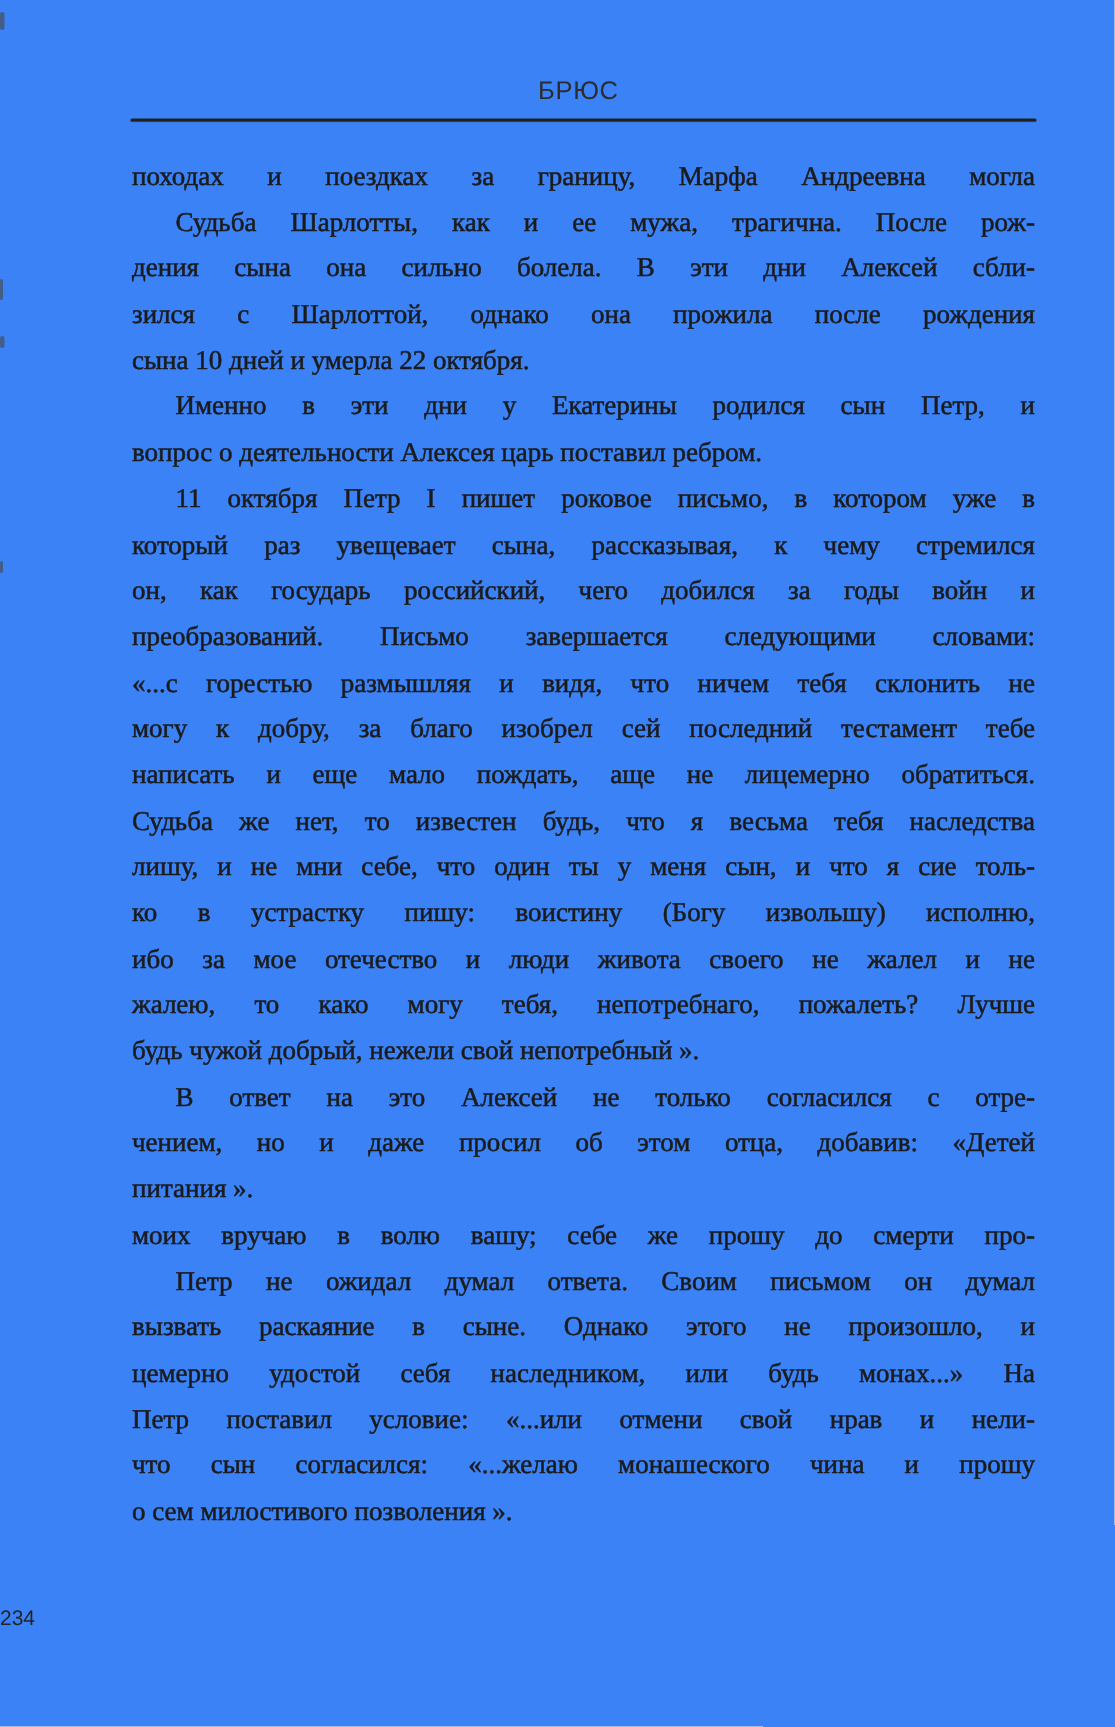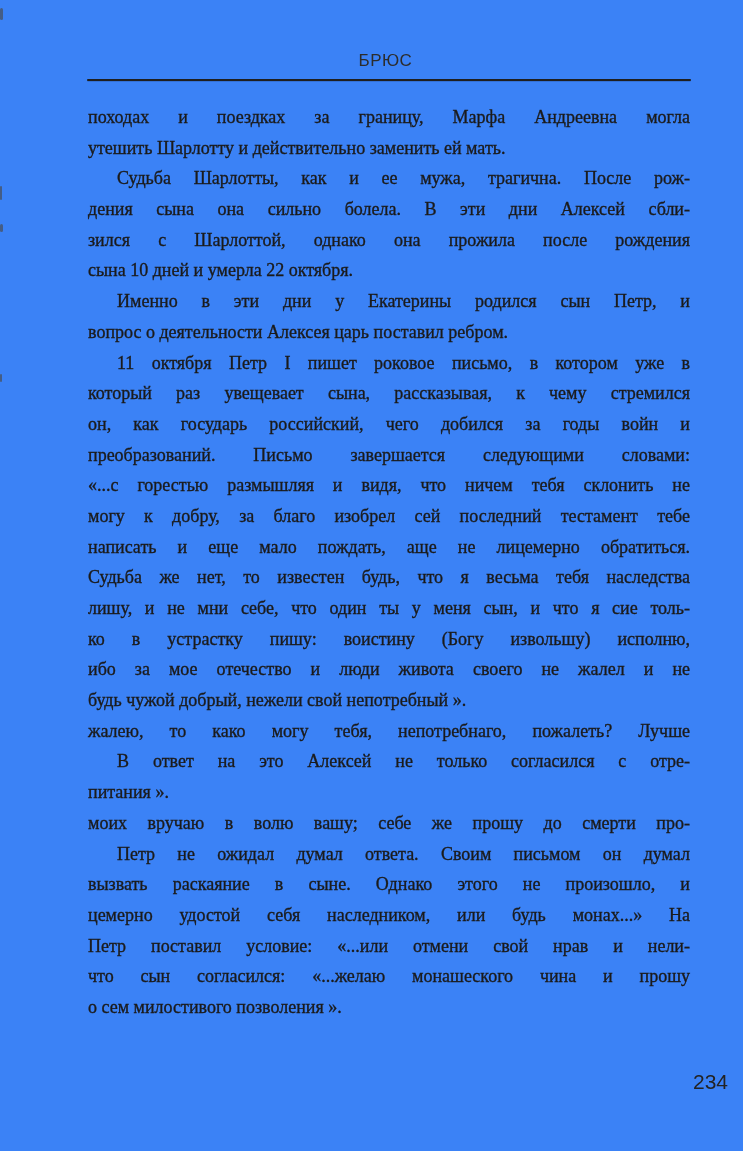--- a/index.html
+++ b/index.html
@@ -56,23 +56,23 @@
     text-align-last: left;
   }
   .line.indent {
     text-indent: 29px;
   }
   .page-number {
     position: absolute;
     top: 1070px;
     left: 0;
     width: 728px;
-    text-align: right;
+    text-align: left;
     font-family: "Liberation Sans", sans-serif;
-    font-size: 21px;
+    font-size: 14px;
     color: #232323;
   }
   .speck {
     position: absolute;
     left: 0;
     background: #4a4a4a;
     border-radius: 2px;
     opacity: 0.65;
   }
   .speck.s1 { top: 8px;   width: 3px; height: 12px; }
@@ -83,41 +83,41 @@
 </head>
 <body>
 
 <div class="page">
   <div class="running-header">БРЮС</div>
 
   <div class="header-rule"></div>
 
   <div class="text-column">
       <div class="line">походах и поездках за границу, Марфа Андреевна могла</div>
-      <div class="line last">утешить Шарлотту и действительно заменить ей мать.</div>
       <div class="line indent">Судьба Шарлотты, как и ее мужа, трагична. После рож-</div>
       <div class="line">дения сына она сильно болела. В эти дни Алексей сбли-</div>
       <div class="line">зился с Шарлоттой, однако она прожила после рождения</div>
       <div class="line last">сына 10 дней и умерла 22 октября.</div>
       <div class="line indent">Именно в эти дни у Екатерины родился сын Петр, и</div>
       <div class="line last">вопрос о деятельности Алексея царь поставил ребром.</div>
       <div class="line indent">11 октября Петр I пишет роковое письмо, в котором уже в</div>
       <div class="line">который раз увещевает сына, рассказывая, к чему стремился</div>
       <div class="line">он, как государь российский, чего добился за годы войн и</div>
       <div class="line">преобразований. Письмо завершается следующими словами:</div>
       <div class="line">«...с горестью размышляя и видя, что ничем тебя склонить не</div>
       <div class="line">могу к добру, за благо изобрел сей последний тестамент тебе</div>
       <div class="line">написать и еще мало пождать, аще не лицемерно обратиться.</div>
       <div class="line">Судьба же нет, то известен будь, что я весьма тебя наследства</div>
       <div class="line">лишу, и не мни себе, что один ты у меня сын, и что я сие толь-</div>
       <div class="line">ко в устрастку пишу: воистину (Богу извольшу) исполню,</div>
       <div class="line">ибо за мое отечество и люди живота своего не жалел и не</div>
+      <div class="line">жалею, то како могу тебя, непотребнаго, пожалеть? Лучше</div>
       <div class="line last">будь чужой добрый, нежели свой непотребный ».</div>
-      <div class="line">жалею, то како могу тебя, непотребнаго, пожалеть? Лучше</div>
       <div class="line indent">В ответ на это Алексей не только согласился с отре-</div>
+      <div class="line">чением, но и даже просил об этом отца, добавив: «Детей</div>
       <div class="line last">питания ».</div>
       <div class="line">моих вручаю в волю вашу; себе же прошу до смерти про-</div>
       <div class="line indent">Петр не ожидал думал ответа. Своим письмом он думал</div>
       <div class="line">вызвать раскаяние в сыне. Однако этого не произошло, и</div>
       <div class="line">цемерно удостой себя наследником, или будь монах...» На</div>
       <div class="line">Петр поставил условие: «...или отмени свой нрав и нели-</div>
       <div class="line">что сын согласился: «...желаю монашеского чина и прошу</div>
       <div class="line last">о сем милостивого позволения ».</div>
     </div>
 

